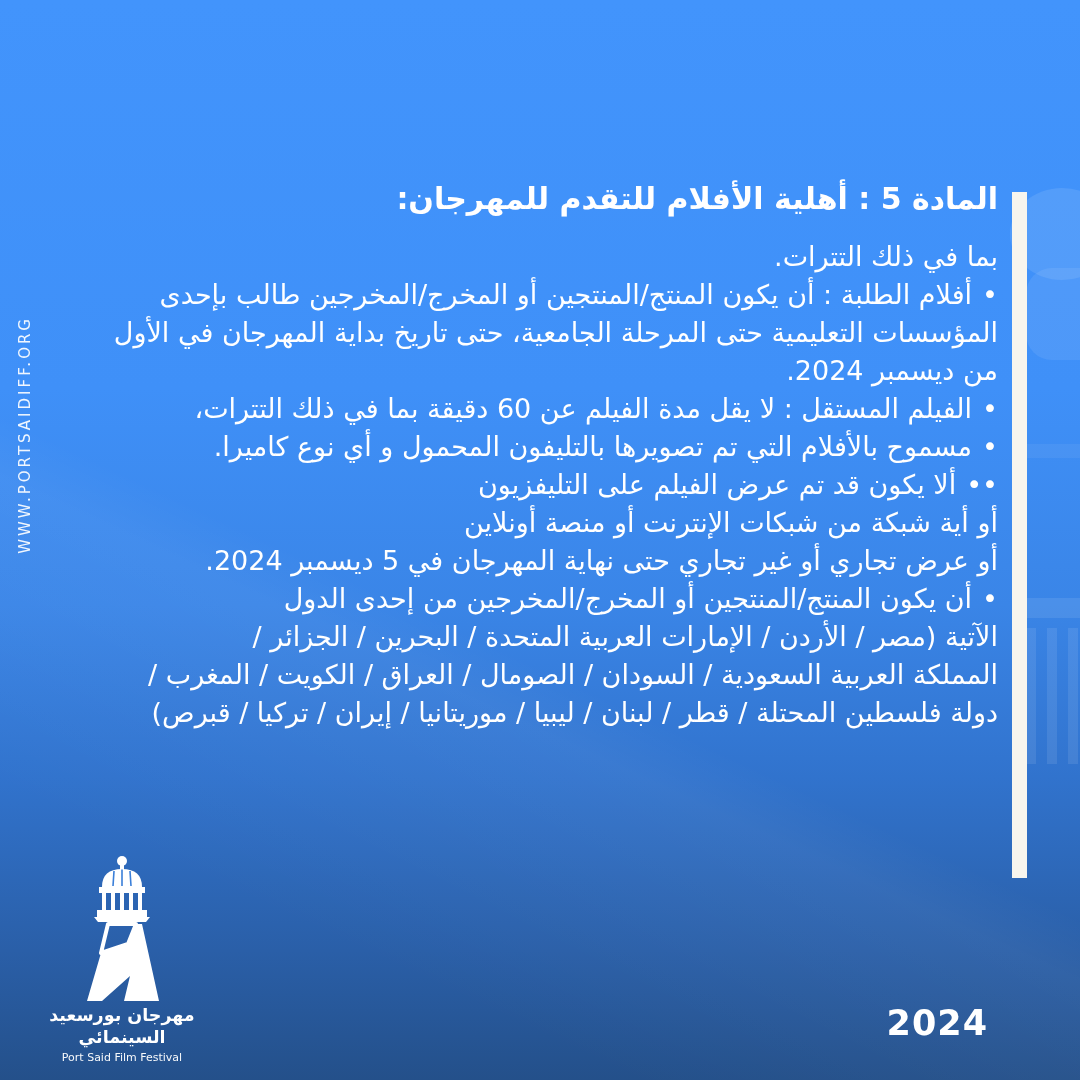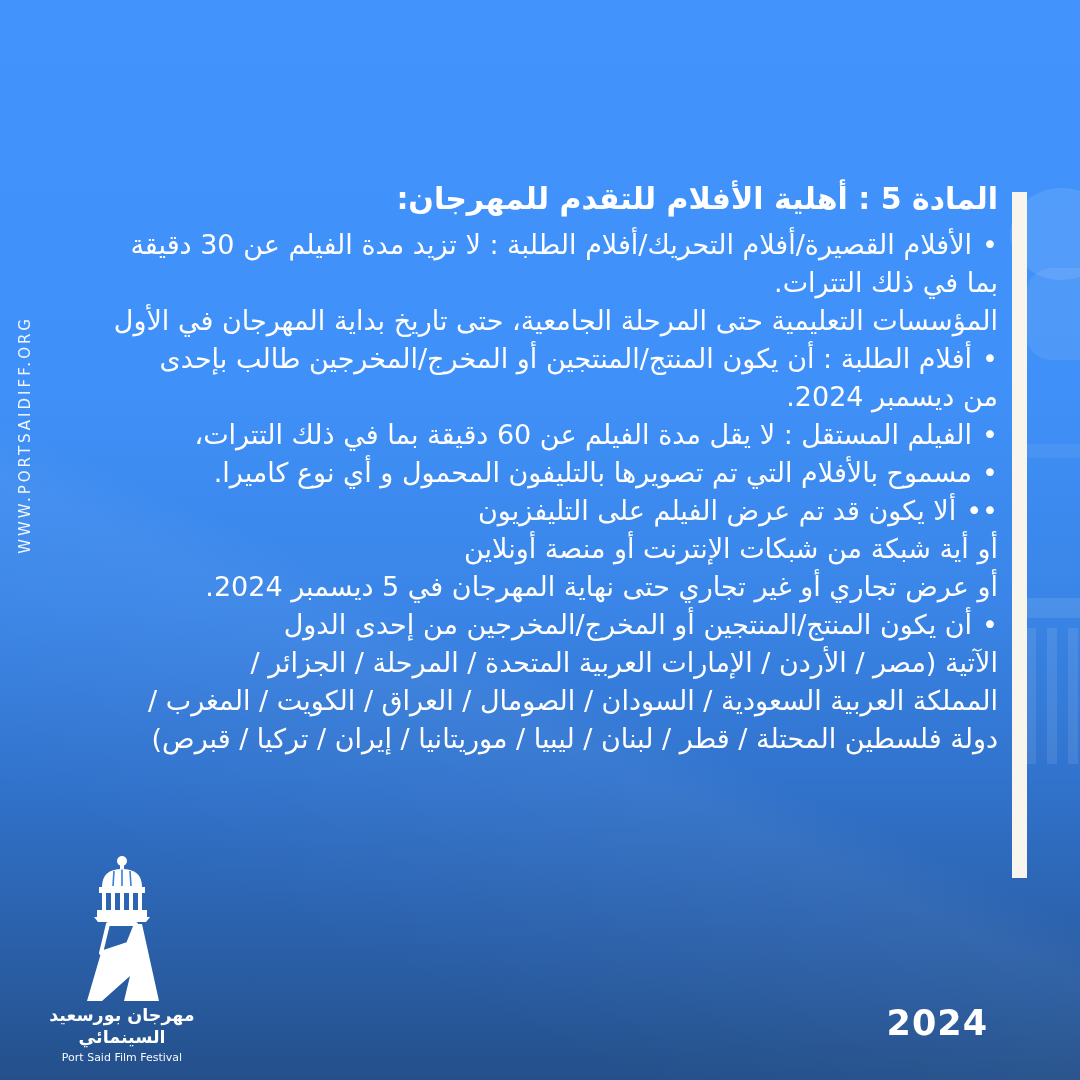--- a/index.html
+++ b/index.html
@@ -19,21 +19,21 @@
   .wm-band{position:absolute;right:-12px;top:598px;width:66px;height:20px;background:rgba(255,255,255,0.09);}
   .wm-rail{position:absolute;right:-12px;top:628px;width:66px;height:136px;
     background:repeating-linear-gradient(90deg,rgba(255,255,255,0.09) 0 10px,rgba(255,255,255,0) 10px 21px);}
 
   .accent-bar{position:absolute;right:53px;top:192px;width:15px;height:686px;background:#F7F5EE;}
 
   .article{
     position:absolute;top:178px;right:82px;width:932px;
     direction:rtl;text-align:right;color:#FFFFFF;
   }
-  .title{font-size:30px;font-weight:bold;line-height:42px;margin-bottom:6px;}
+  .title{font-size:30px;font-weight:bold;line-height:42px;margin-bottom:18px;}
   .t-line{font-size:27px;line-height:38px;white-space:nowrap;}
   .bullet{display:inline-block;}
   .bullet:not(:empty){margin-left:10px;}
 
   .vurl{
     position:absolute;left:16px;top:316px;
     writing-mode:vertical-rl;transform:rotate(180deg);
     color:rgba(255,255,255,0.92);font-size:15px;letter-spacing:3px;font-weight:400;
   }
 
@@ -54,32 +54,31 @@
   <div class="wm-body"></div>
   <div class="wm-band2"></div>
   <div class="wm-band"></div>
   <div class="wm-rail"></div>
 
   <div class="accent-bar"></div>
 
   <div class="article">
     <div class="title">المادة 5 : أهلية الأفلام للتقدم للمهرجان:</div>
 
-    <div class="t-line"><span class="bullet">•</span><span>الأفلام القصيرة/أفلام التحريك/أفلام الطلبة : لا تزيد مدة الفيلم عن 30 دقيقة</span></div>
     <div class="t-line"><span class="bullet"></span><span>بما في ذلك التترات.</span></div>
+    <div class="t-line"><span class="bullet">•</span><span>أفلام الطلبة : أن يكون المنتج/المنتجين أو المخرج/المخرجين طالب بإحدى</span></div>
     <div class="t-line"><span class="bullet"></span><span>المؤسسات التعليمية حتى المرحلة الجامعية، حتى تاريخ بداية المهرجان في الأول</span></div>
-    <div class="t-line"><span class="bullet">•</span><span>أفلام الطلبة : أن يكون المنتج/المنتجين أو المخرج/المخرجين طالب بإحدى</span></div>
     <div class="t-line"><span class="bullet"></span><span>من ديسمبر 2024.</span></div>
     <div class="t-line"><span class="bullet">•</span><span>الفيلم المستقل : لا يقل مدة الفيلم عن 60 دقيقة بما في ذلك التترات،</span></div>
     <div class="t-line"><span class="bullet">•</span><span>مسموح بالأفلام التي تم تصويرها بالتليفون المحمول و أي نوع كاميرا.</span></div>
     <div class="t-line"><span class="bullet">••</span><span>ألا يكون قد تم عرض الفيلم على التليفزيون</span></div>
     <div class="t-line"><span class="bullet"></span><span>أو أية شبكة من شبكات الإنترنت أو منصة أونلاين</span></div>
     <div class="t-line"><span class="bullet"></span><span>أو عرض تجاري أو غير تجاري حتى نهاية المهرجان في 5 ديسمبر 2024.</span></div>
     <div class="t-line"><span class="bullet">•</span><span>أن يكون المنتج/المنتجين أو المخرج/المخرجين من إحدى الدول</span></div>
-    <div class="t-line"><span class="bullet"></span><span>الآتية (مصر / الأردن / الإمارات العربية المتحدة / المرحلة / الجزائر /</span></div>
+    <div class="t-line"><span class="bullet"></span><span>الآتية (مصر / الأردن / الإمارات العربية المتحدة / البحرين / الجزائر /</span></div>
     <div class="t-line"><span class="bullet"></span><span>المملكة العربية السعودية / السودان / الصومال / العراق / الكويت / المغرب /</span></div>
     <div class="t-line"><span class="bullet"></span><span>دولة فلسطين المحتلة / قطر / لبنان / ليبيا / موريتانيا / إيران / تركيا / قبرص)</span></div>
   </div>
 
   <div class="vurl">WWW.PORTSAIDIFF.ORG</div>
 
   <div class="logo">
     <span>
       <svg width="104" height="150" viewBox="0 0 100 150" xmlns="http://www.w3.org/2000/svg">
 

